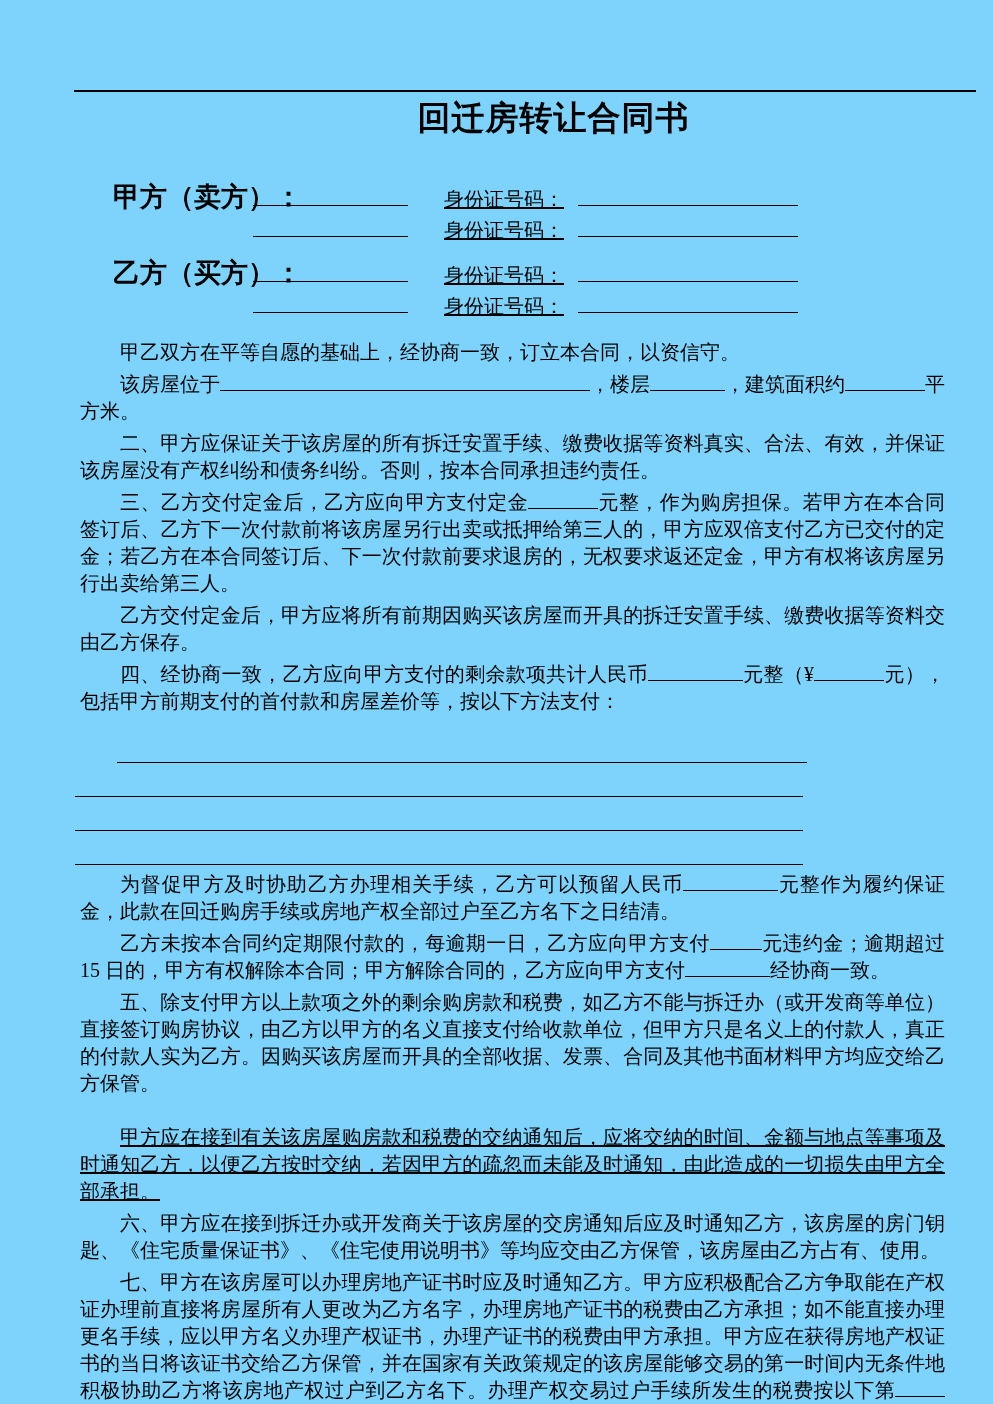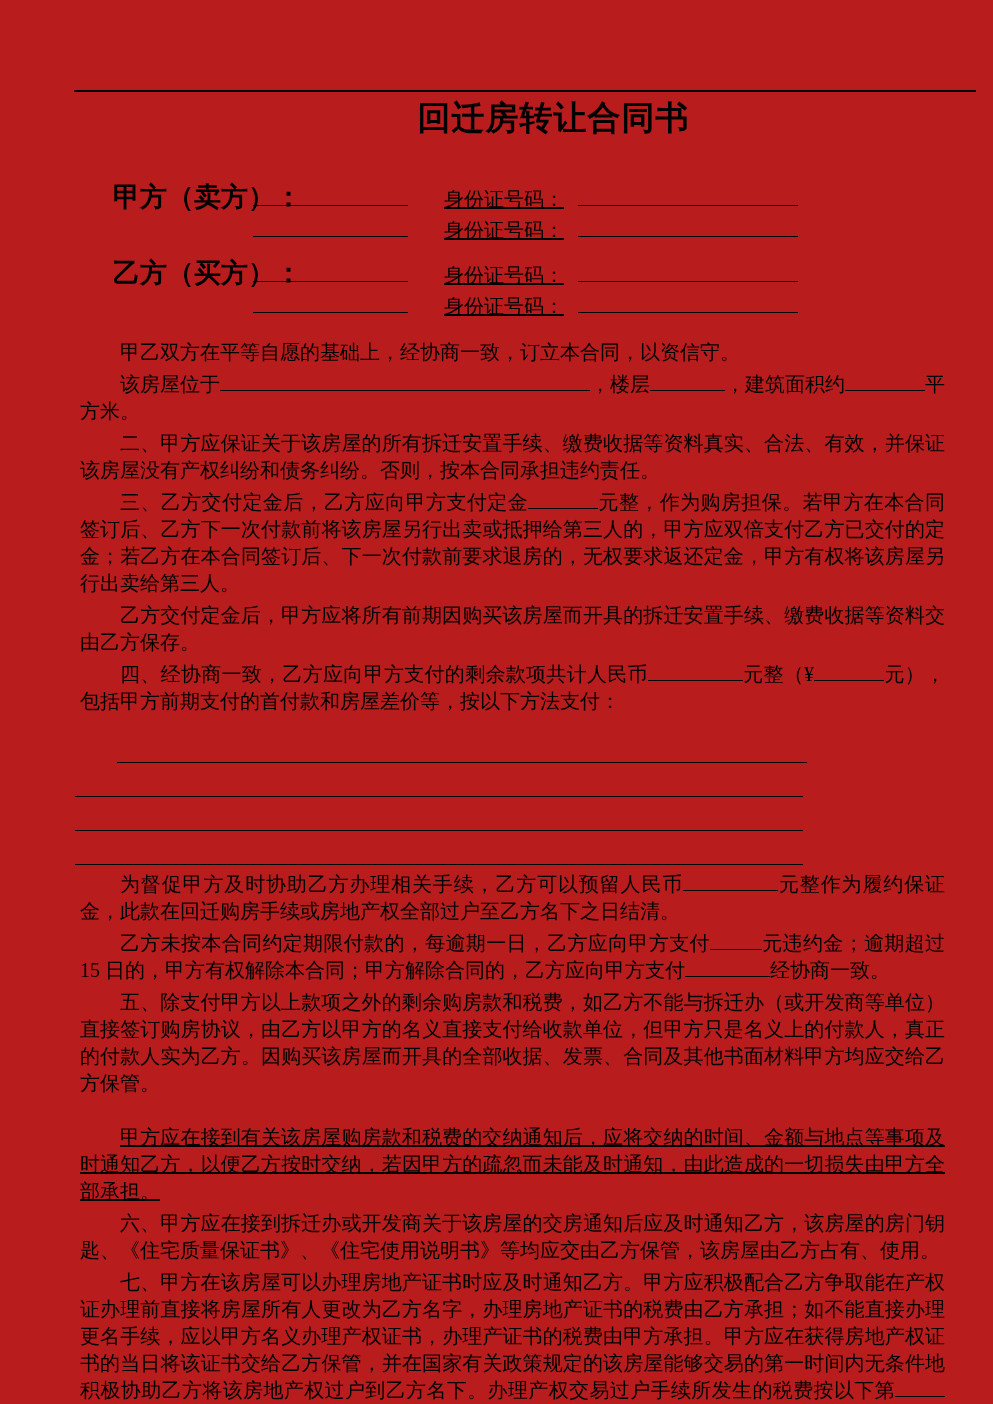--- a/index.html
+++ b/index.html
@@ -1,20 +1,20 @@
 <!DOCTYPE html>
 <html lang="zh"><head>
 <meta charset="utf-8">
 <style>
   html,body { margin:0; padding:0; background:#ffffff; }
   .page {
     position:relative;
     width:993px; height:1404px;
     margin:0 auto;
-    background:#b91c1c;
+    background:#7dd3fc;
     color:#000000;
     font-family:"Liberation Serif","DejaVu Serif",serif;
     overflow:hidden;
   }
   .top-rule {
     position:absolute; left:74px; top:90px;
     width:902px; height:0;
     border-top:2px solid #000;
   }
   .doc-title {

